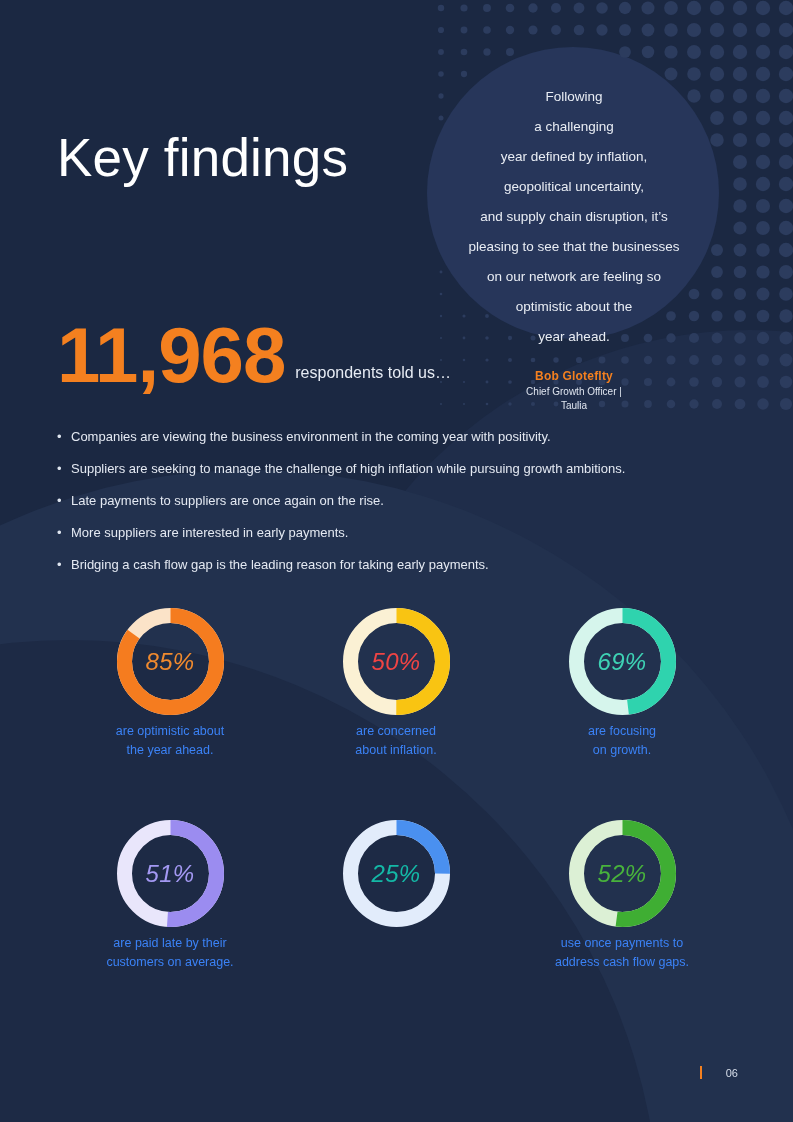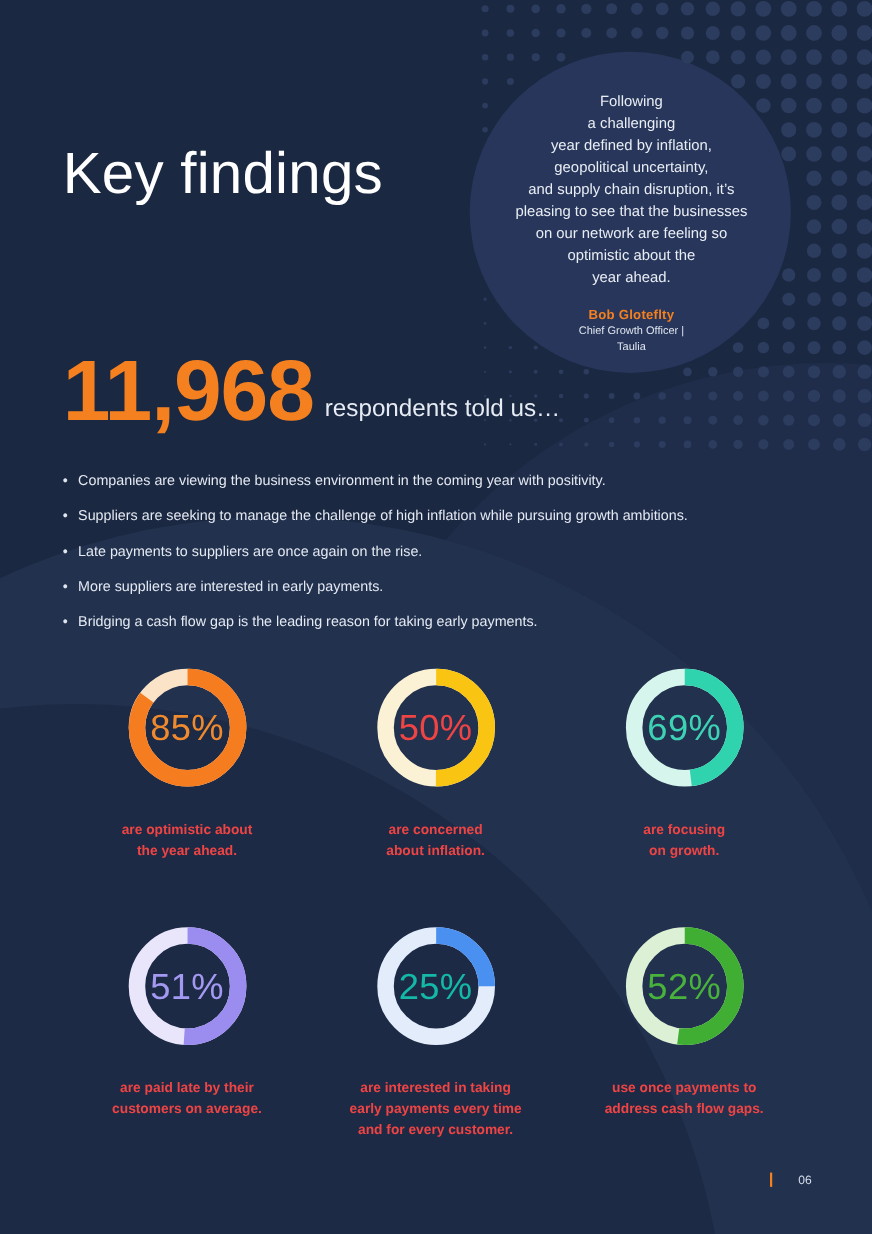--- a/index.html
+++ b/index.html
@@ -89,21 +89,21 @@
   
   .quote-wrap {
     position: absolute;
     left: 440px;
     top: 82px;
     width: 268px;
     text-align: center;
   }
   .quote-text {
     font-size: 13.5px;
-    line-height: 20px;
+    line-height: 30px;
     color: #e9edf4;
     font-weight: 300;
   }
   .quote-name {
     margin-top: 17px;
     font-size: 12px;
     font-weight: bold;
     color: #f4801f;
     letter-spacing: .2px;
   }
@@ -125,21 +125,21 @@
   }
   .stat-number {
     font-size: 78px;
     font-weight: bold;
     color: #f4801f;
     letter-spacing: -1px;
     line-height: .95;
   }
   .stat-caption {
     margin-left: 10px;
-    font-size: 22px;
+    font-size: 16px;
     font-weight: 300;
     color: #e7ecf4;
     position: relative;
     top: -4px;
   }
 
   
   .bullets {
     position: absolute;
     left: 57px;
@@ -189,30 +189,31 @@
     width: 115px;
     height: 115px;
   }
   .donut svg { display:block; transform: rotate(-90deg); }
   .donut-label {
     position: absolute;
     inset: 0;
     display: flex;
     align-items: center;
     justify-content: center;
-    font-size: 33px;
+    font-size: 24px;
     font-weight: 300;
     letter-spacing: .3px;
+    font-style: italic;
   }
   .donut-caption {
-    margin-top: 26px;
+    margin-top: 3px;
     font-size: 12.5px;
     line-height: 19px;
-    font-weight: 700;
-    color: #ef4444;
+    font-weight: 400;
+    color: #3b82f6;
     text-align: center;
     white-space: pre-line;
   }
 
   
   .footer {
     position: absolute;
     right: 55px;
     bottom: 43px;
     display: flex;
@@ -502,23 +503,20 @@
 customers on average.</div>
         </div>
         <div class="donut-cell">
           <div class="donut">
             <svg width="115" height="115" viewBox="0 0 115 115">
               <circle cx="57.5" cy="57.5" r="46" fill="none" stroke="#e2ecfb" stroke-width="15"></circle>
               <circle cx="57.5" cy="57.5" r="46" fill="none" stroke="#4a90f0" stroke-width="15" stroke-dasharray="72.26 289.03"></circle>
             </svg>
             <div class="donut-label" style="color: #14b8a6;">25%</div>
           </div>
-          <div class="donut-caption">are interested in taking
-early payments every time
-and for every customer.</div>
         </div>
         <div class="donut-cell">
           <div class="donut">
             <svg width="115" height="115" viewBox="0 0 115 115">
               <circle cx="57.5" cy="57.5" r="46" fill="none" stroke="#dcf0d5" stroke-width="15"></circle>
               <circle cx="57.5" cy="57.5" r="46" fill="none" stroke="#3fae33" stroke-width="15" stroke-dasharray="150.29 289.03"></circle>
             </svg>
             <div class="donut-label" style="color: rgb(72, 178, 60);">52%</div>
           </div>
           <div class="donut-caption">use once payments to

